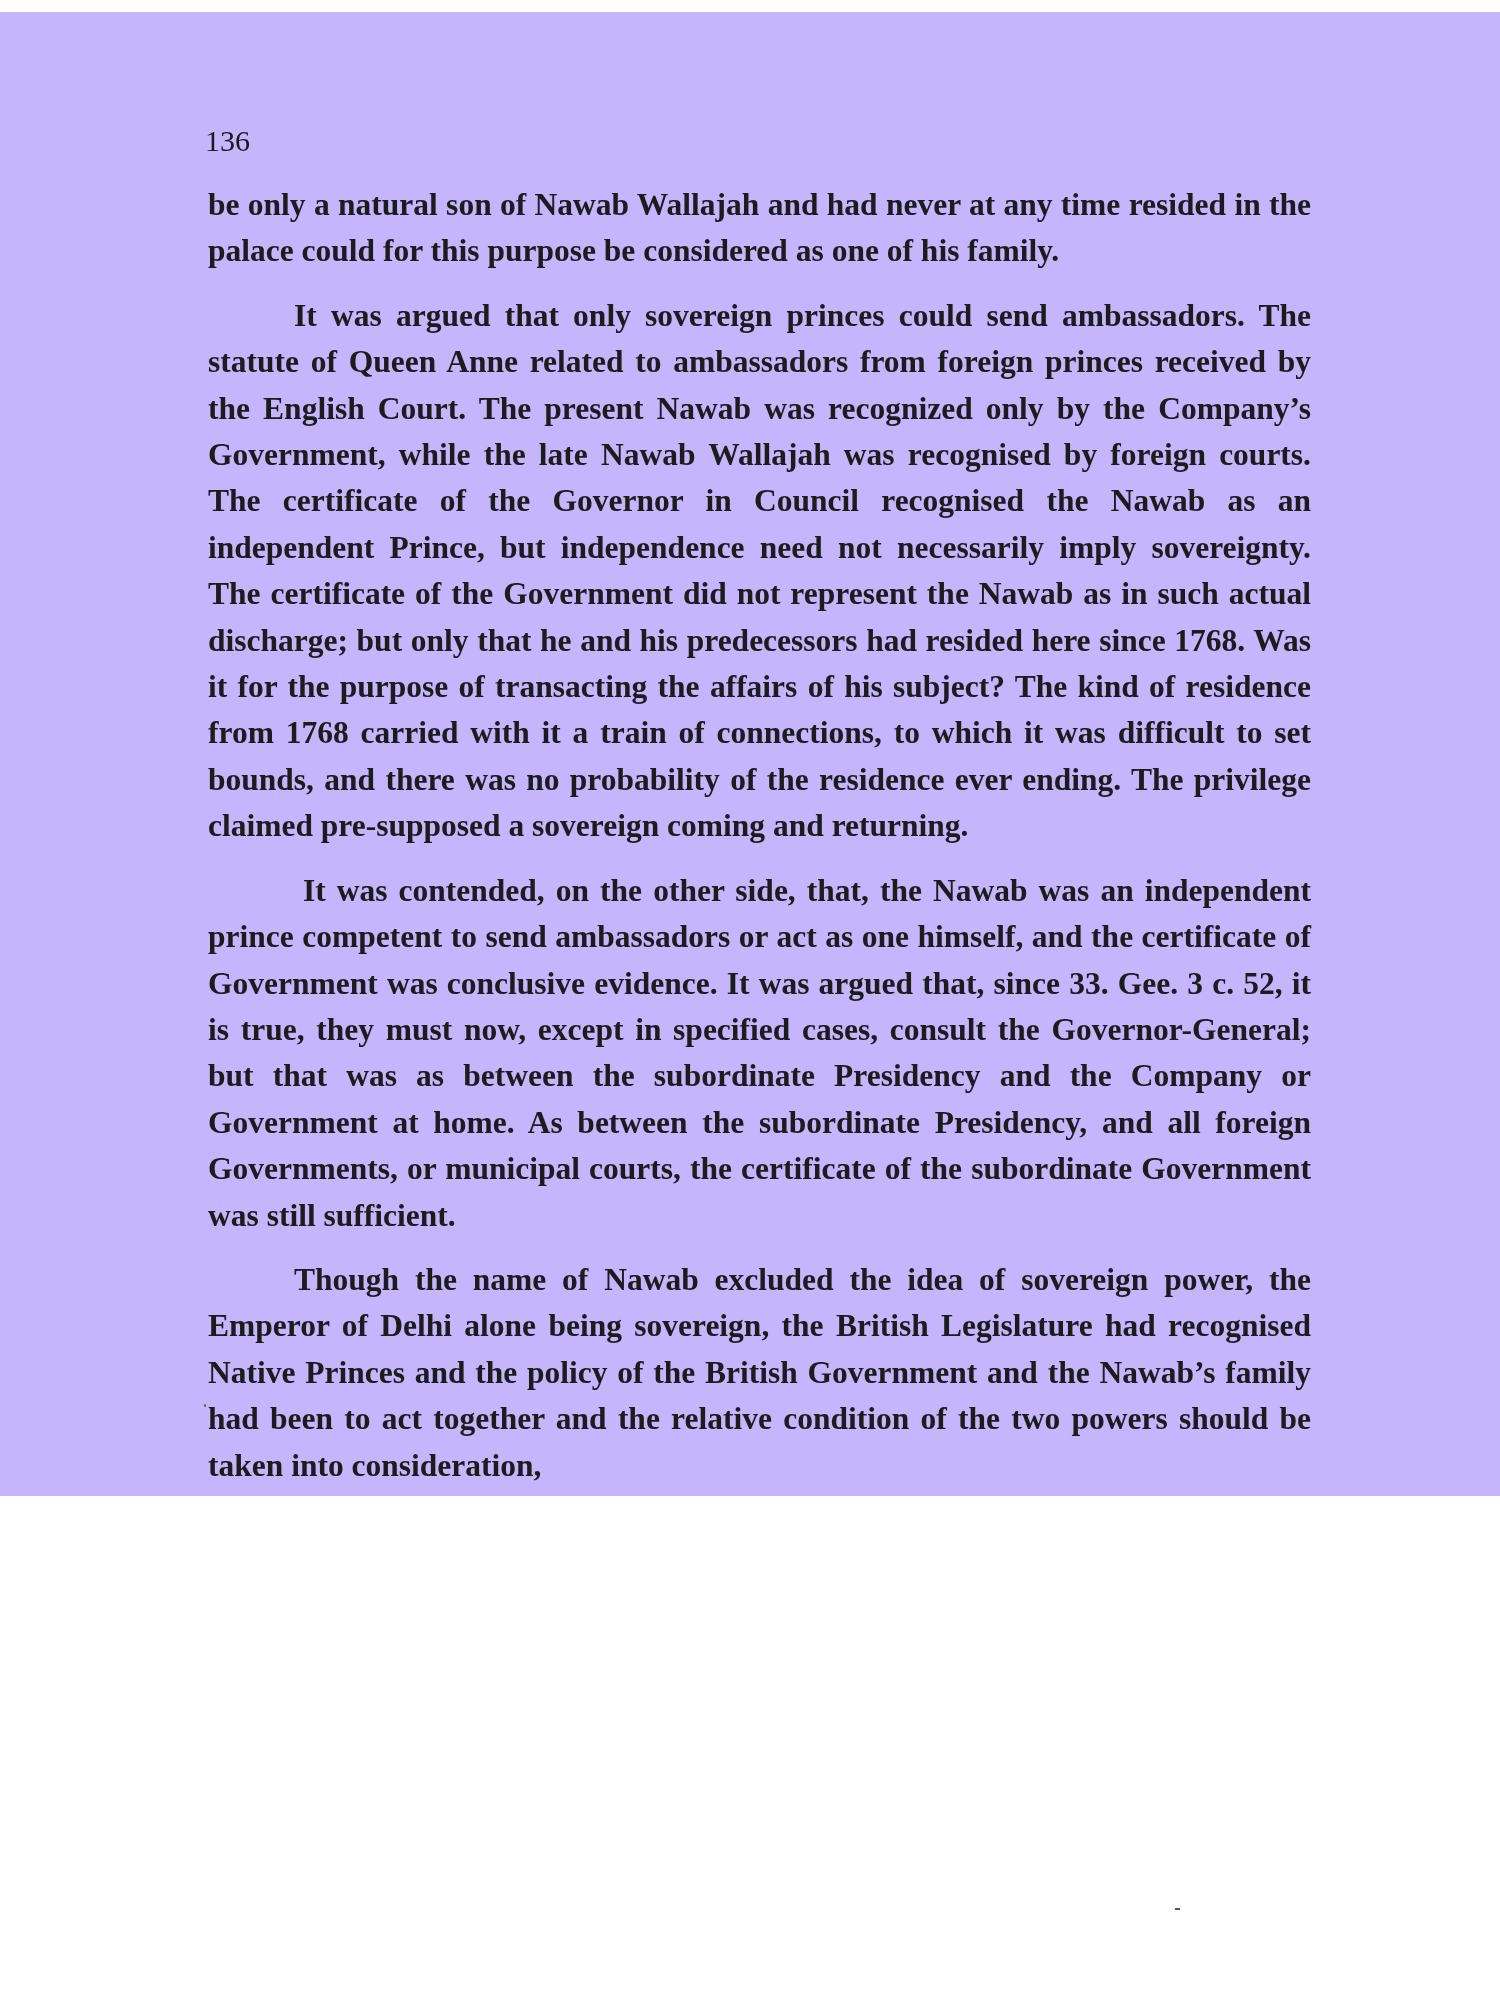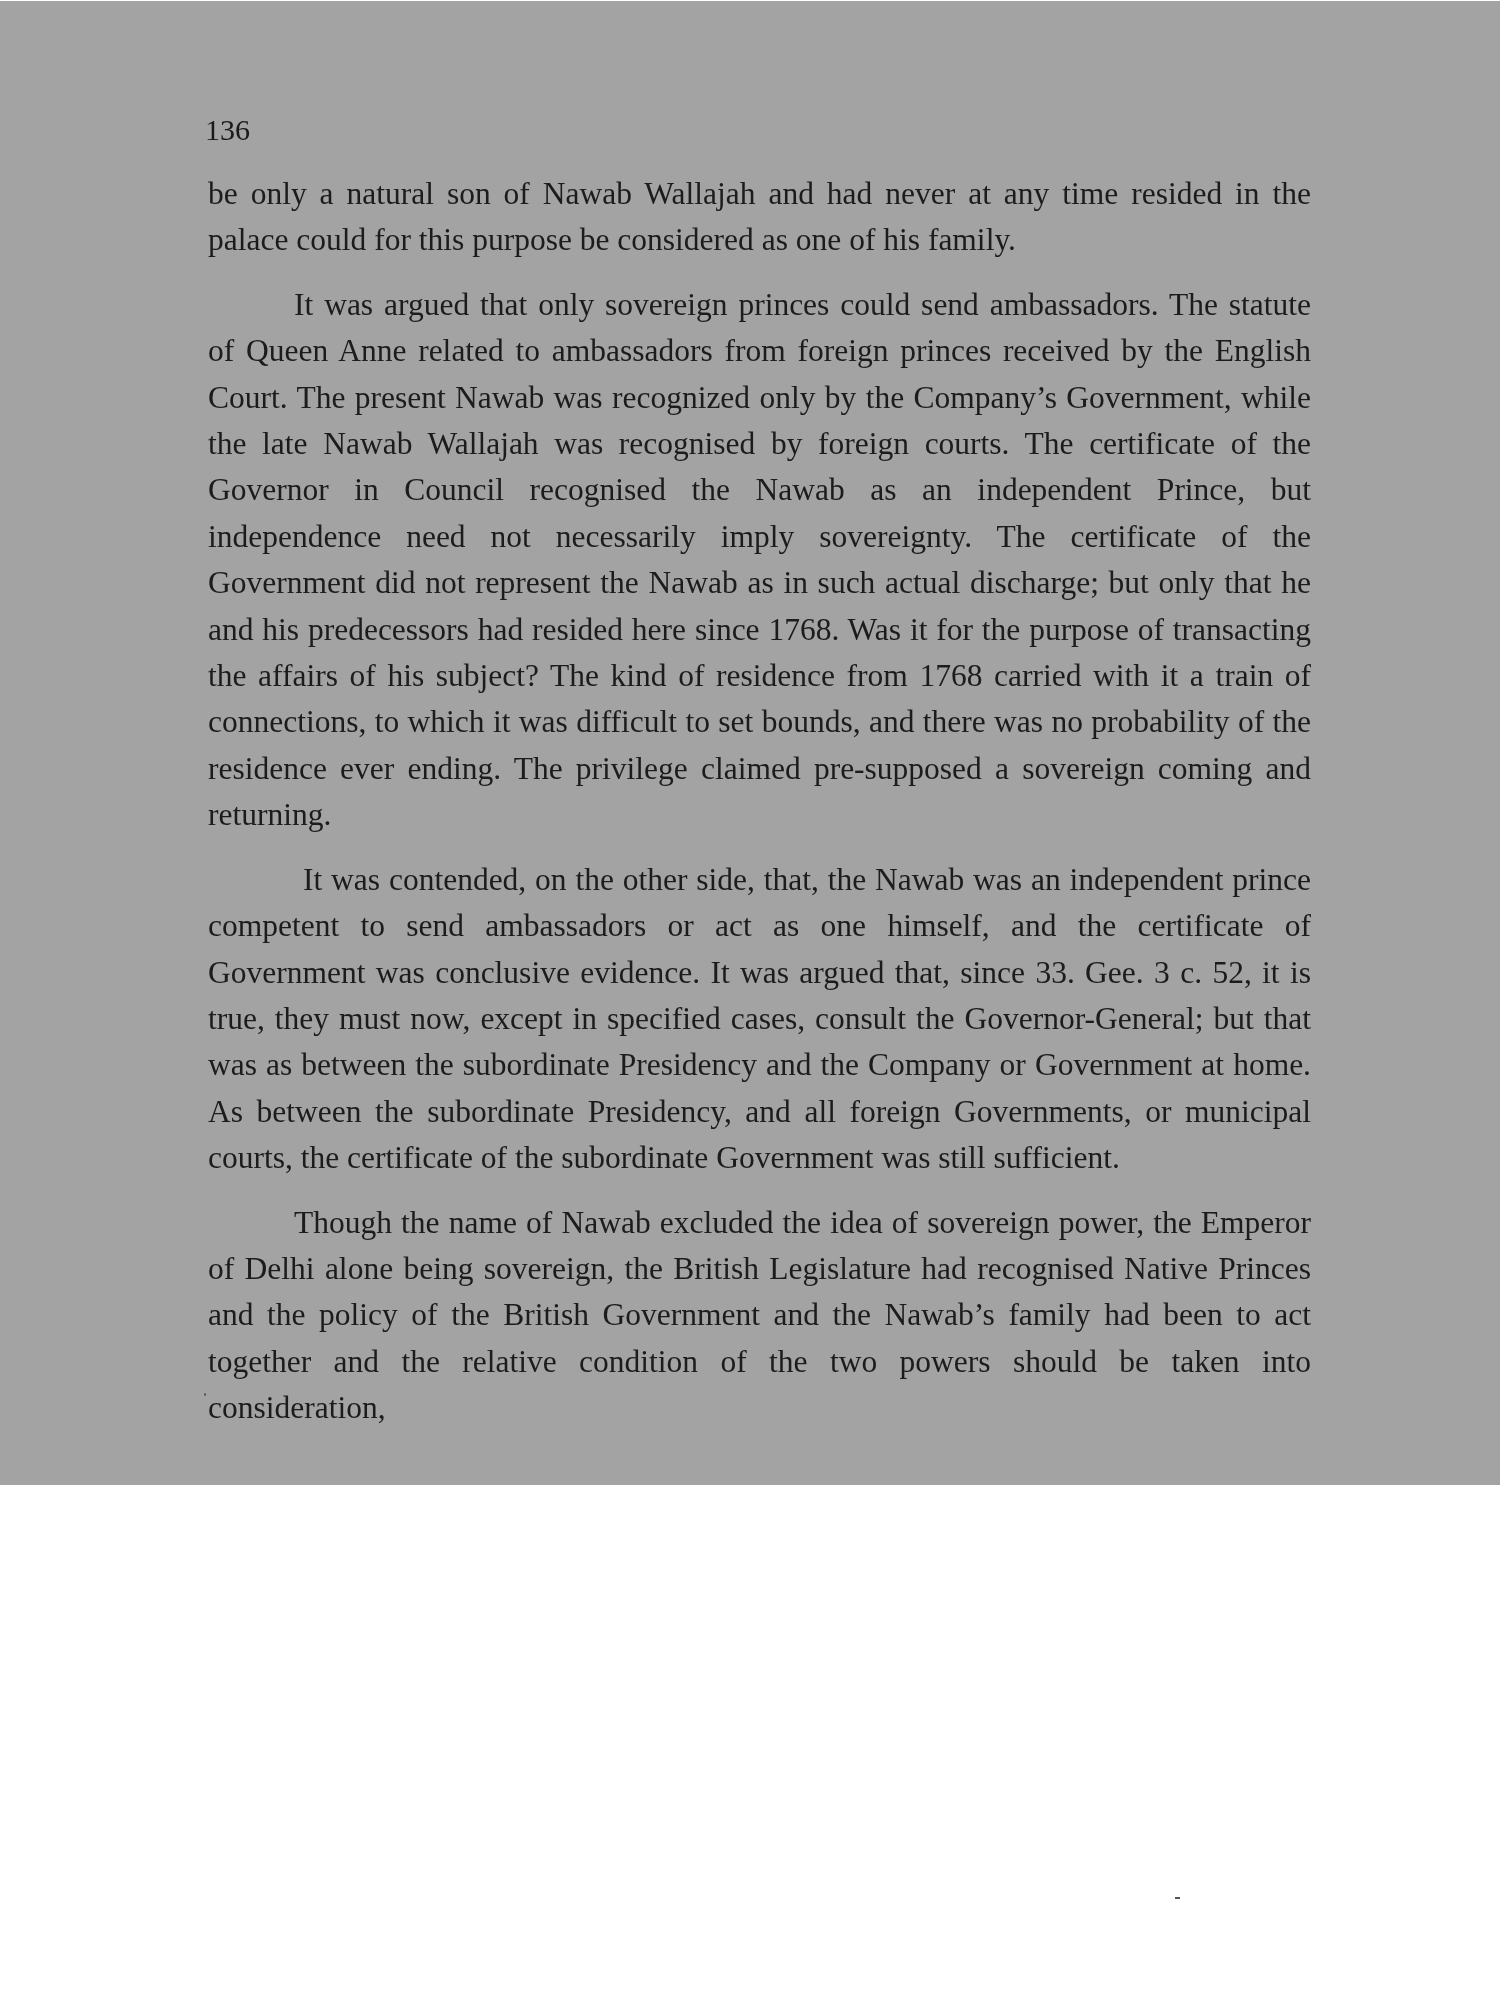--- a/index.html
+++ b/index.html
@@ -1,27 +1,27 @@
 <!DOCTYPE html>
 <html><head>
 <meta charset="utf-8">
 <style>
   html, body { margin:0; padding:0; background:#ffffff; }
   body { width:1500px; height:2000px; position:relative; overflow:hidden; }
-  .page { position:absolute; left:0; top:1px; width:1500px; height:1484px; background:#a3a3a3; }
+  .page { position:absolute; left:0; top:12px; width:1500px; height:1484px; background:#c4b5fd; }
   .page-number {
     position:absolute; left:205px; top:112px;
     font-family:"Liberation Serif", serif; font-size:30px; color:#1a1a1a;
   }
   .body-text {
     position:absolute; left:208px; top:170px; width:1103px;
     font-family:"Liberation Serif", serif; font-size:31.5px; line-height:46.4px;
     color:#1c1c1c; text-align:justify;
   }
-  .para { margin:0 0 18px 0; text-align:justify; text-align-last:left; }
+  .para { margin:0 0 18px 0; text-align:justify; text-align-last:left;font-weight:bold; }
   .para.indent { text-indent:86px; }
   .para.indent2 { text-indent:95px; }
   .speck { position:absolute; background:#555; border-radius:50%; }
 </style>
 </head>
 <body>
 
 <div class="page">
   <div class="page-number">136</div>
 

